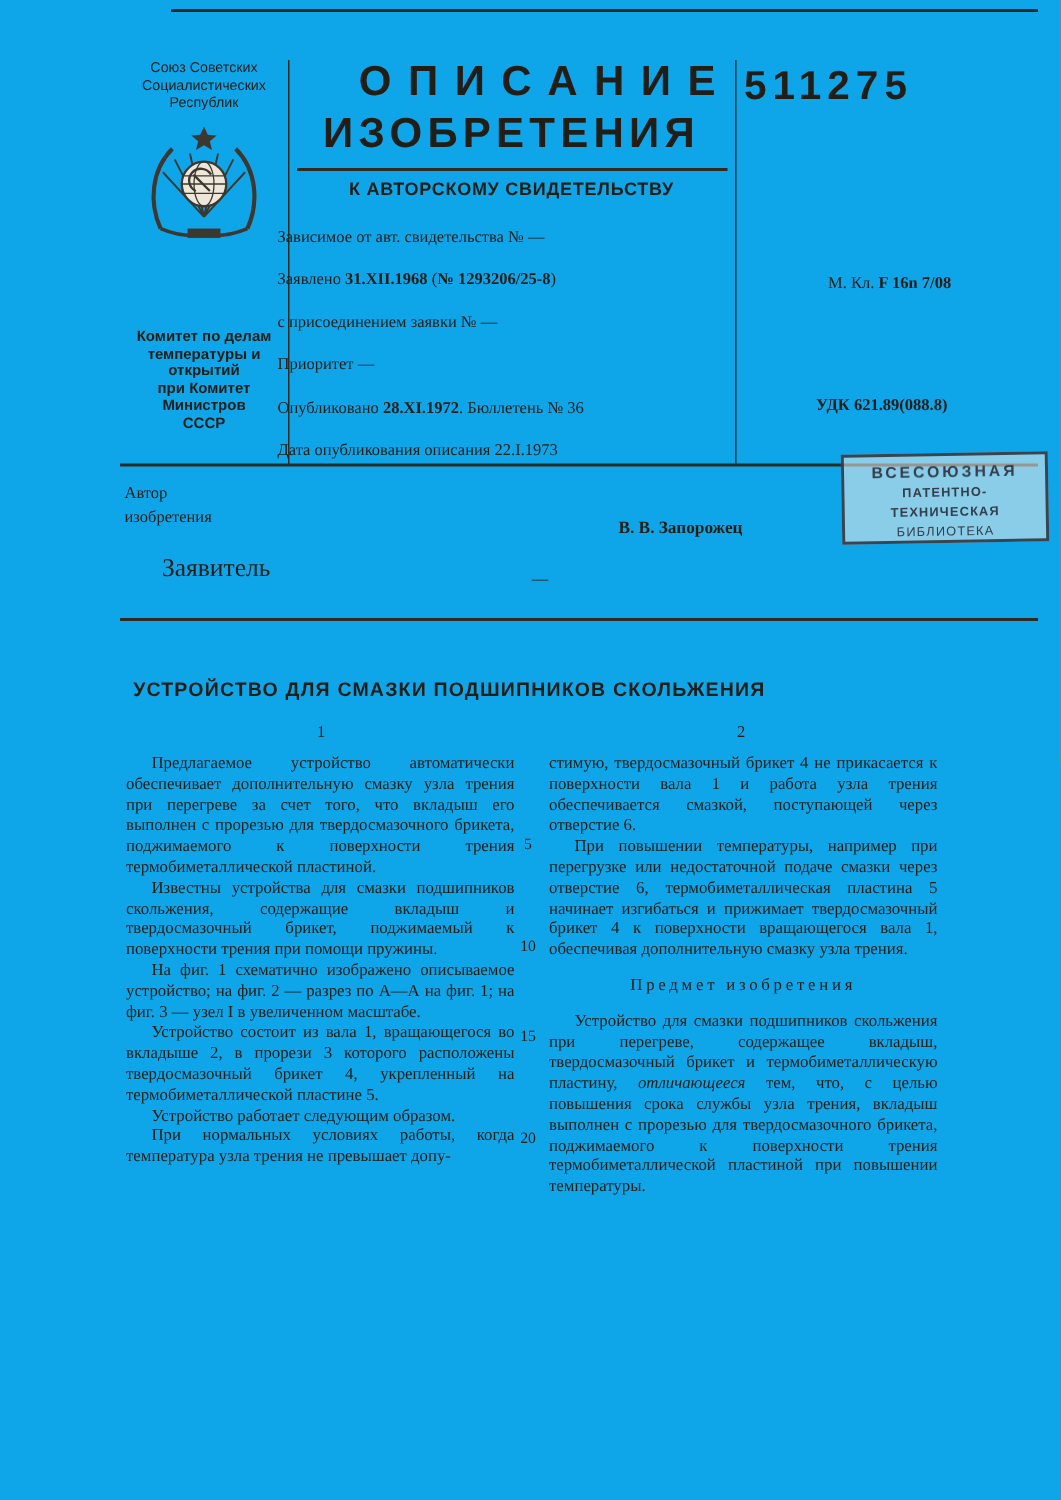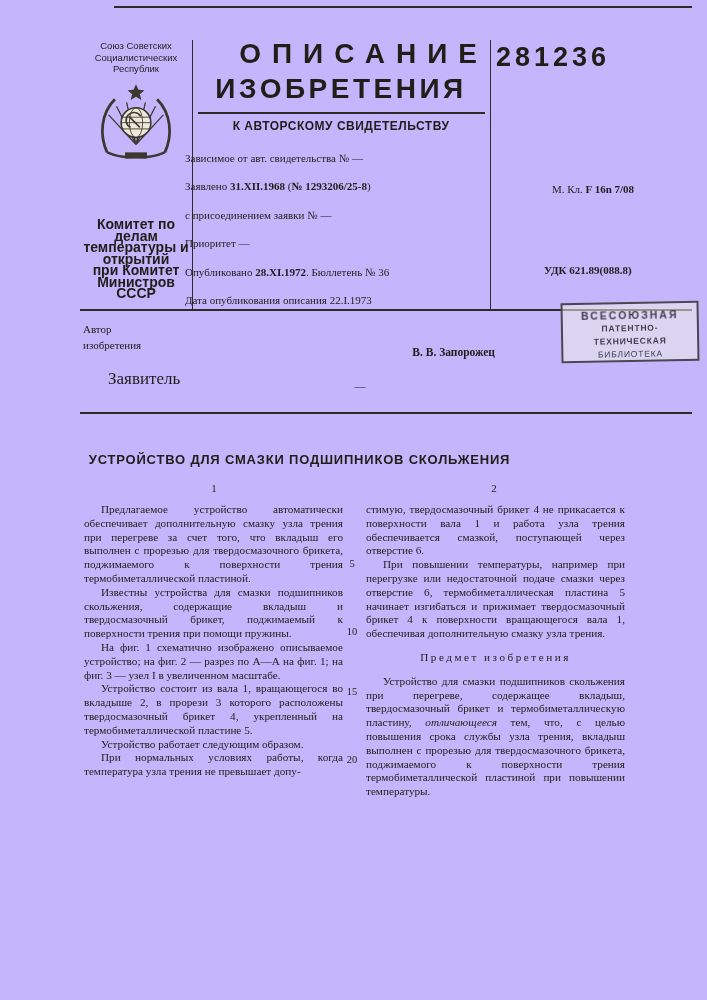--- a/index.html
+++ b/index.html
@@ -1,21 +1,21 @@
 <!DOCTYPE html>
 <html><head>
 <meta charset="utf-8">
 <style>
   * { box-sizing: border-box; }
   html, body { margin: 0; padding: 0; background: #8a8a8a; }
   #page {
     position: relative;
     width: 707px; height: 1000px;
     margin: 0 auto;
-    background: #c4b5fd;
+    background: #0ea5e9;
     color: #211d17;
     font-family: "Liberation Serif", serif;
     overflow: hidden;
   }
   .rule { position: absolute; background: #2e2a24; }
   .vline { position: absolute; width: 1px; background: #2e2a24; }
 
   .top-rule { left: 114px; top: 6px; width: 578px; height: 2px; }
   .v1 { left: 192px; top: 40px; height: 270px; }
   .v2 { left: 490px; top: 40px; height: 270px; }
@@ -25,21 +25,21 @@
 
   .union {
     position: absolute; left: 78px; top: 40px; width: 116px;
     font-family: "Liberation Sans", sans-serif;
     font-size: 9.5px; line-height: 11.5px; text-align: center;
   }
   .emblem { position: absolute; left: 93px; top: 82px; }
   .committee {
     position: absolute; left: 76px; top: 219px; width: 120px;
     font-family: "Liberation Sans", sans-serif; font-weight: bold;
-    font-size: 14px; line-height: 11.5px; text-align: center;
+    font-size: 10px; line-height: 11.5px; text-align: center;
   }
 
   .doc-title1 {
     position: absolute; left: 194px; top: 38px; width: 294px;
     font-family: "Liberation Sans", sans-serif; font-weight: bold;
     font-size: 28px; letter-spacing: 11px; text-align: right; white-space: nowrap;
   }
   .doc-title2 {
     position: absolute; left: 194px; top: 73px; width: 294px;
     font-family: "Liberation Sans", sans-serif; font-weight: bold;
@@ -152,21 +152,21 @@
 
   <div class="fields">
       <div class="field-line"><span>Зависимое от авт. свидетельства № —</span></div>
       <div class="field-line"><span>Заявлено </span><span class="b">31.XII.1968</span><span> (</span><span class="b">№ 1293206/25-8</span><span>)</span></div>
       <div class="field-line"><span>с присоединением заявки № —</span></div>
       <div class="field-line"><span>Приоритет —</span></div>
       <div class="field-line"><span>Опубликовано </span><span class="b">28.XI.1972</span><span>. Бюллетень № 36</span></div>
       <div class="field-line"><span>Дата опубликования описания 22.I.1973</span></div>
     </div>
 
-  <div class="patent-number">281236</div>
+  <div class="patent-number">511275</div>
   <div class="class-line">
     <span>М. Кл.</span>
     <span class="b">F 16n 7/08</span>
   </div>
   <div class="udc">УДК 621.89(088.8)</div>
 
   <div class="rule mid-rule"></div>
 
   <div class="author-label">
       <div>Автор</div>

